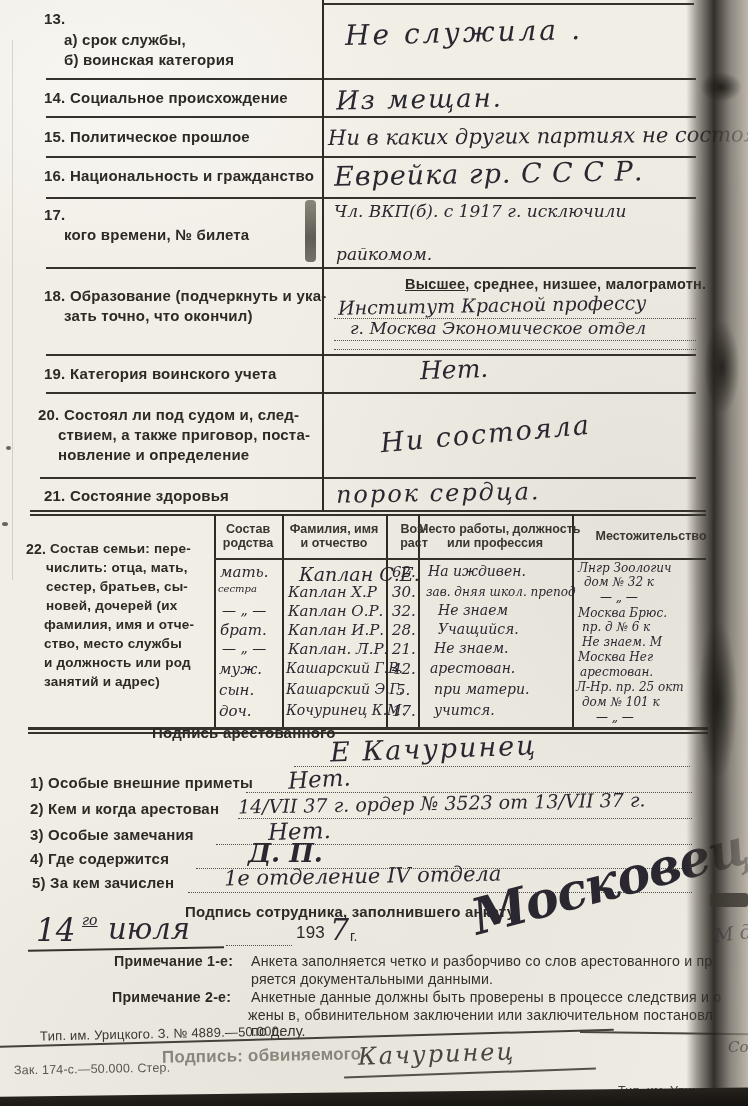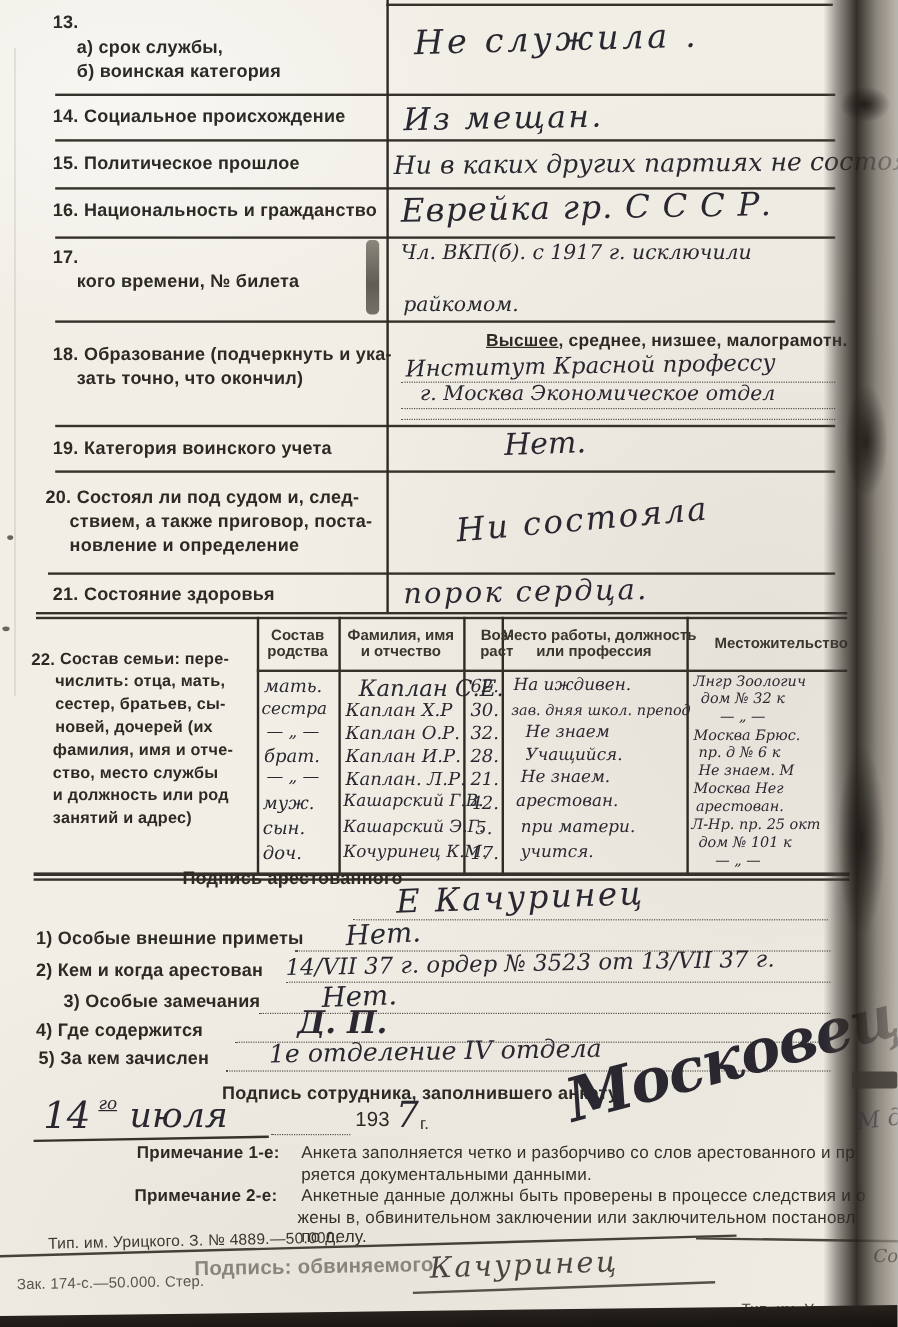--- a/index.html
+++ b/index.html
@@ -106,21 +106,21 @@
   <div class="ln" style="left:28px;top:727px;width:680px;height:2.5px;"></div>
   <div class="ln" style="left:28px;top:732px;width:680px;"></div>
 
   <div class="plh" style="left:214px;top:522px;width:68px;"><span>Состав</span><br><span>родства</span></div>
   <div class="plh" style="left:282px;top:522px;width:104px;"><span>Фамилия, имя</span><br><span>и отчество</span></div>
   <div class="plh" style="left:386px;top:522px;width:56px;"><span>Воз-</span><br><span>раст</span></div>
   <div class="plh" style="left:418px;top:522px;width:154px;"><span>Место работы, должность</span><br><span>или профессия</span></div>
   <div class="plh" style="left:576px;top:529px;width:150px;">Местожительство</div>
 
   <span class="hw" style="left:220px;top:563px;font-size:15px;">мать.</span>
-  <span class="hw" style="left:218px;top:583px;font-size:14px;">сестра</span>
+  <span class="hw" style="left:218px;top:583px;font-size:10px;">сестра</span>
   <span class="hw" style="left:222px;top:602px;font-size:14px;">— „ —</span>
   <span class="hw" style="left:220px;top:621px;font-size:15px;">брат.</span>
   <span class="hw" style="left:222px;top:640px;font-size:14px;">— „ —</span>
   <span class="hw" style="left:219px;top:660px;font-size:15px;">муж.</span>
   <span class="hw" style="left:219px;top:681px;font-size:15px;">сын.</span>
   <span class="hw" style="left:219px;top:702px;font-size:15px;">доч.</span>
 
   <span class="hw" style="left:299px;top:563px;font-size:19px;">Каплан С.Е.</span>
   <span class="hw" style="left:288px;top:583px;font-size:15px;">Каплан Х.Р</span>
   <span class="hw" style="left:288px;top:602px;font-size:15px;">Каплан О.Р.</span>
@@ -165,21 +165,21 @@
   <span class="hw" style="left:330px;top:733px;font-size:27px;letter-spacing:2px;transform:rotate(-2deg);">Е Качуринец</span>
 
   <span class="pl" style="left:30px;top:774px;">1) Особые внешние приметы</span>
   <div class="dot" style="left:246px;top:792px;width:446px;"></div>
   <span class="hw" style="left:288px;top:766px;font-size:23px;transform:rotate(-3deg);">Нет.</span>
 
   <span class="pl" style="left:30px;top:800px;">2) Кем и когда арестован</span>
   <div class="dot" style="left:238px;top:818px;width:454px;"></div>
   <span class="hw" style="left:238px;top:792px;font-size:19px;transform:rotate(-1deg);">14/VII 37 г.  ордер № 3523  от  13/VII 37 г.</span>
 
-  <span class="pl" style="left:30px;top:826px;margin-left:23px;">3) Особые замечания</span>
+  <span class="pl" style="left:30px;top:826px;">3) Особые замечания</span>
   <div class="dot" style="left:216px;top:844px;width:476px;"></div>
   <span class="hw" style="left:268px;top:818px;font-size:23px;transform:rotate(-2deg);">Нет.</span>
 
   <span class="pl" style="left:30px;top:850px;">4) Где содержится</span>
   <div class="dot" style="left:196px;top:868px;width:496px;"></div>
   <span class="hw" style="left:248px;top:838px;font-size:26px;font-weight:700;">Д. П.</span>
 
   <span class="pl" style="left:32px;top:874px;">5) За кем зачислен</span>
   <div class="dot" style="left:188px;top:892px;width:504px;"></div>
   <span class="hw" style="left:224px;top:864px;font-size:21px;transform:rotate(-1deg);">1е отделение  IV отдела</span>

